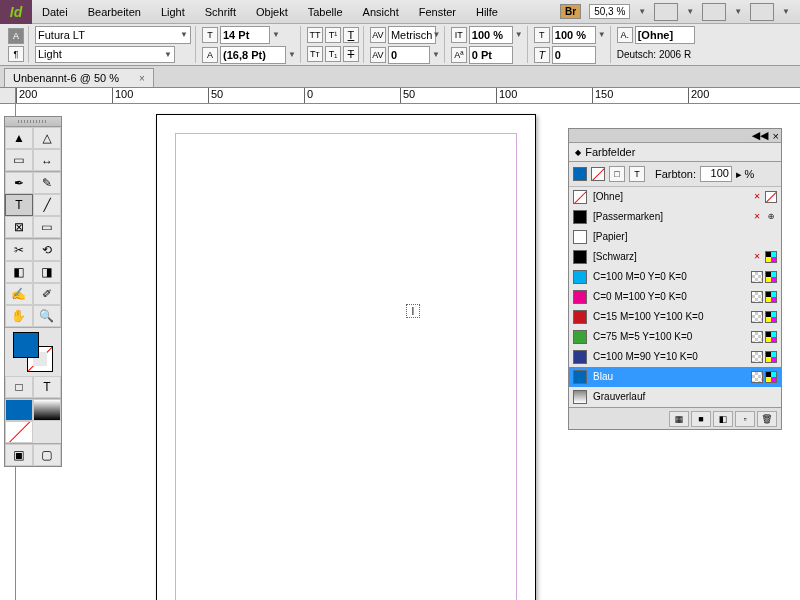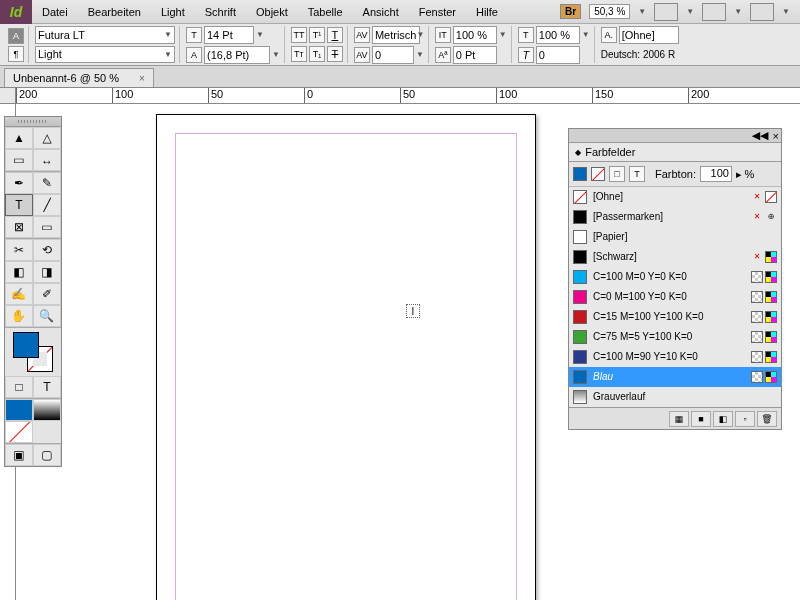--- a/index.html
+++ b/index.html
@@ -12,21 +12,21 @@
 .br-badge { background: #d4a050; border: 1px solid #888; padding: 1px 4px; font-size: 10px; font-weight: bold; }
 .zoom-box { border: 1px solid #999; background: #fff; padding: 1px 4px; font-size: 10px; }
 .dropdown-arrow { font-size: 8px; color: #555; }
 .layout-icon { width: 24px; height: 18px; border: 1px solid #888; background: #e0e0e0; display: inline-block; position: relative; }
 
 .ctrlbar { background: #e8e8e8; height: 42px; border-bottom: 1px solid #999; display: flex; padding: 2px 4px; gap: 2px; }
 .ctrl-group { display: flex; flex-direction: column; gap: 2px; border-right: 1px solid #bbb; padding: 0 4px; justify-content: center; }
 .ctrl-row { display: flex; align-items: center; gap: 2px; height: 18px; }
 .ctrl-icon { width: 16px; height: 16px; border: 1px solid #999; background: #f8f8f8; display: inline-flex; align-items: center; justify-content: center; font-size: 9px; }
 .ctrl-select { border: 1px solid #999; background: #fff; height: 18px; padding: 0 2px; display: flex; align-items: center; justify-content: space-between; }
-.ctrl-input { border: 1px solid #999; background: #fff; height: 18px; padding: 0 2px; display: flex; align-items: center; }
+.ctrl-input { border: 1px solid #999; background: #fff; height: 18px; padding: 0 2px; display: flex; align-items: center; font-weight: bold; }
 
 .tabbar { background: #d8d8d8; height: 22px; border-bottom: 1px solid #888; display: flex; align-items: flex-end; padding-left: 4px; }
 .doc-tab { background: #e8e8e8; border: 1px solid #999; border-bottom: none; padding: 3px 8px; font-size: 10px; display: flex; align-items: center; gap: 20px; }
 .tab-close { font-size: 10px; color: #666; }
 
 .workspace { display: flex; height: 592px; position: relative; background: #fff; }
 .ruler-h { position: absolute; top: 0; left: 16px; right: 0; height: 16px; background: #fff; border-bottom: 1px solid #888; font-size: 8px; overflow: hidden; }
 .ruler-h-tick { position: absolute; top: 0; border-left: 1px solid #666; height: 16px; padding-left: 2px; }
 .ruler-v { position: absolute; top: 16px; left: 0; width: 16px; bottom: 0; background: #fff; border-right: 1px solid #888; }
 .ruler-corner { position: absolute; top: 0; left: 0; width: 16px; height: 16px; background: #e8e8e8; border-right: 1px solid #888; border-bottom: 1px solid #888; }
@@ -49,21 +49,21 @@
 .page-margin { position: absolute; inset: 18px; border: 1px solid #d8a8e0; }
 .text-cursor { position: absolute; left: 390px; top: 200px; width: 14px; height: 14px; border: 1px dotted #666; display: flex; align-items: center; justify-content: center; font-size: 10px; }
 
 .panel { position: absolute; right: 18px; top: 40px; width: 214px; background: #e4e4e4; border: 1px solid #888; z-index: 10; }
 .panel-header { height: 14px; background: #d0d0d0; border-bottom: 1px solid #999; display: flex; justify-content: flex-end; align-items: center; padding: 0 2px; gap: 4px; font-size: 9px; }
 .panel-tab { background: #e8e8e8; border-bottom: 1px solid #999; padding: 3px 6px; font-size: 10px; display: flex; align-items: center; gap: 4px; }
 .panel-controls { padding: 4px; border-bottom: 1px solid #bbb; display: flex; align-items: center; gap: 4px; font-size: 10px; }
 .tint-input { border: 1px solid #999; background: #fff; width: 32px; height: 16px; padding: 0 2px; text-align: right; }
 .swatch-list { max-height: 260px; overflow-y: auto; background: #e8e8e8; }
 .swatch-row { display: flex; align-items: center; height: 20px; padding: 0 4px; gap: 6px; border-bottom: 1px solid transparent; }
-.swatch-row.selected { background: #3399ff; color: #fff; font-style: italic; }
+.swatch-row.selected { background: #3399ff; color: #fff; }
 .swatch-chip { width: 14px; height: 14px; border: 1px solid #666; flex-shrink: 0; }
 .swatch-name { flex: 1; font-size: 10px; white-space: nowrap; overflow: hidden; }
 .swatch-icons { display: flex; gap: 2px; }
 .swatch-mini { width: 12px; height: 12px; font-size: 8px; display: flex; align-items: center; justify-content: center; }
 .panel-footer { height: 22px; border-top: 1px solid #999; background: #e0e0e0; display: flex; justify-content: flex-end; align-items: center; padding: 0 4px; gap: 2px; }
 .footer-btn { width: 20px; height: 16px; border: 1px solid #aaa; background: #e8e8e8; font-size: 9px; display: flex; align-items: center; justify-content: center; }
 
 .none-diag { background: #fff; position: relative; overflow: hidden; }
 .none-diag::after { content: ''; position: absolute; width: 140%; height: 1px; background: red; top: 50%; left: -20%; transform: rotate(-45deg); }
 .cmyk-box { width: 12px; height: 12px; background: conic-gradient(#0ff 0 25%, #f0f 25% 50%, #ff0 50% 75%, #000 75% 100%); border: 1px solid #666; }
@@ -96,21 +96,21 @@
     <span class="dropdown-arrow">▼</span>
   </div>
 </div>
 
 <div class="ctrlbar">
   <div class="ctrl-group">
     <div class="ctrl-icon" style="background:#888;color:#fff">A</div>
     <div class="ctrl-icon">¶</div>
   </div>
   <div class="ctrl-group">
-    <div class="ctrl-select" style="width:140px">
+    <div class="ctrl-select" style="width:156px">
         <span>Futura LT</span>
         <span class="dropdown-arrow">▼</span>
       </div>
     <div class="ctrl-select" style="width:140px">
         <span>Light</span>
         <span class="dropdown-arrow">▼</span>
       </div>
   </div>
   <div class="ctrl-group">
     <div class="ctrl-row">

